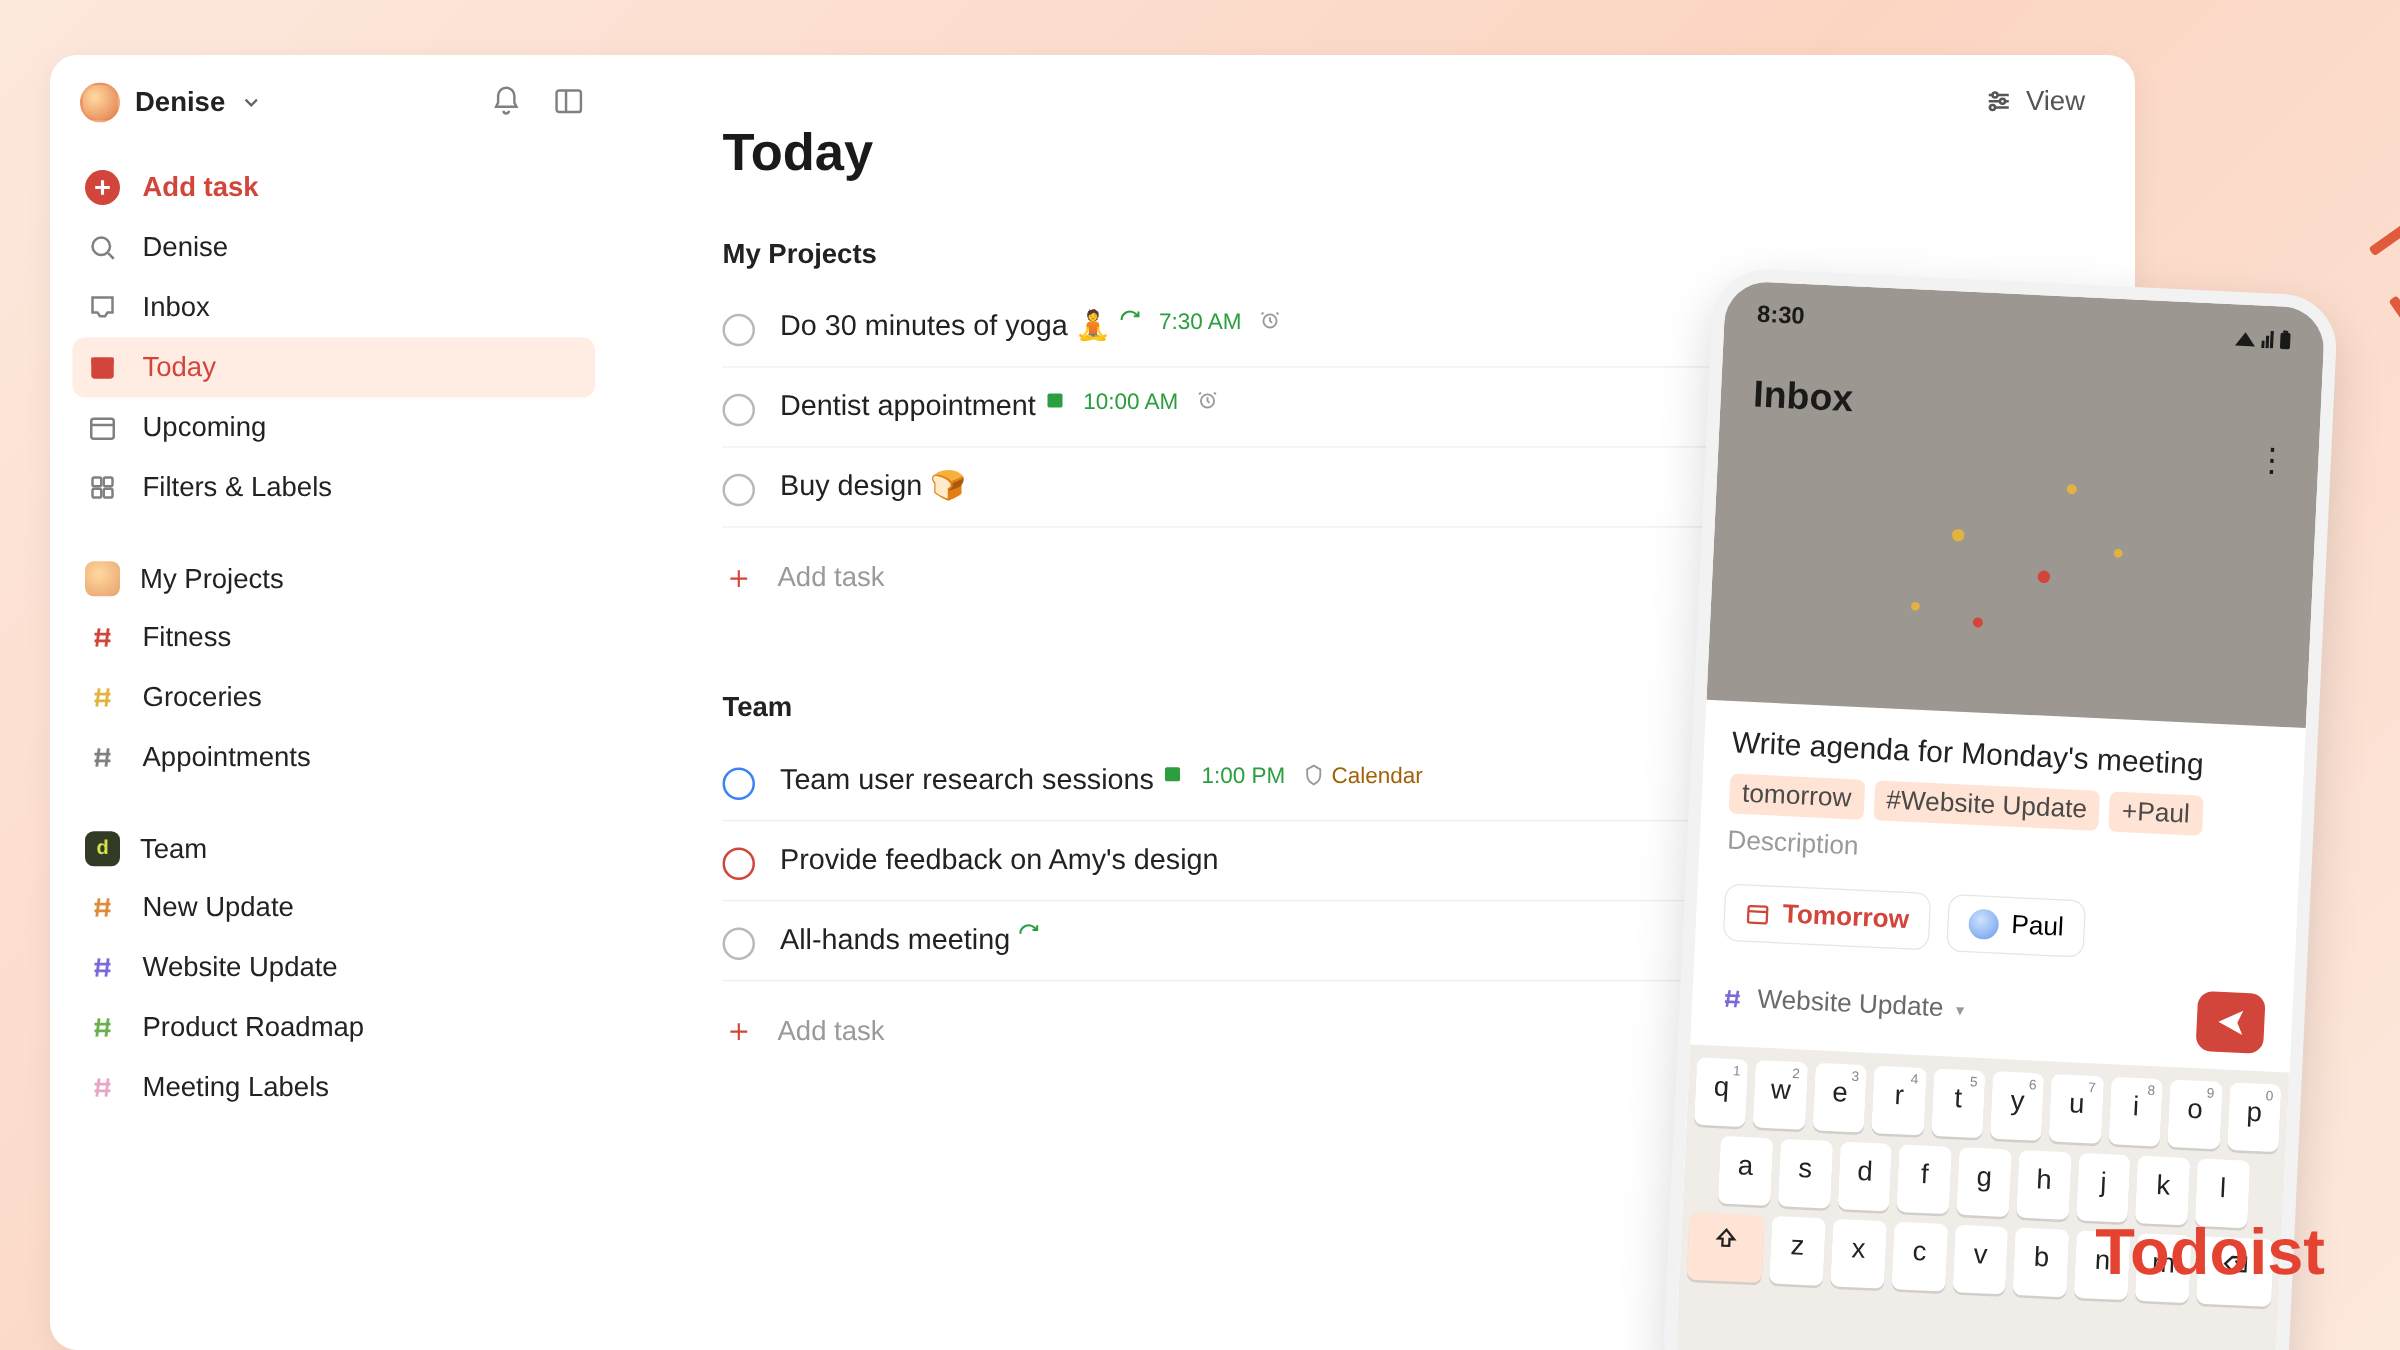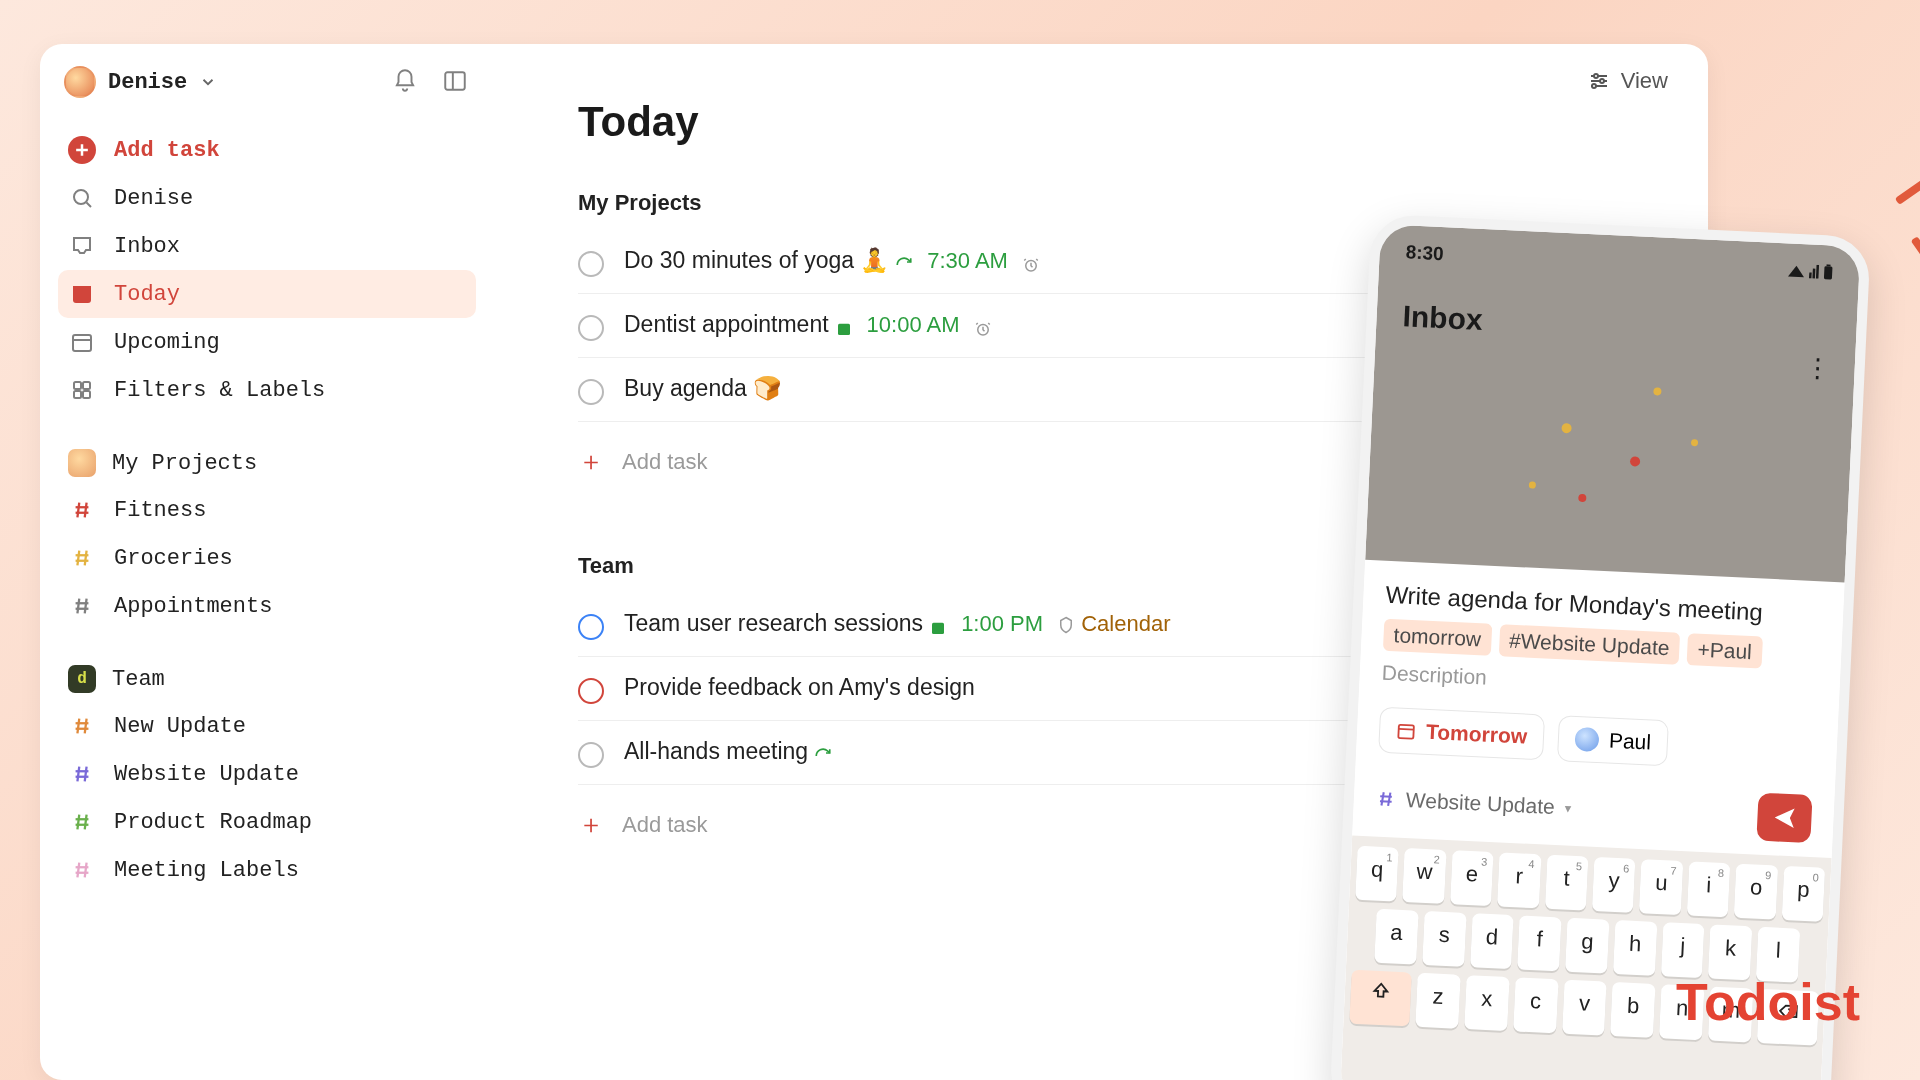--- a/index.html
+++ b/index.html
@@ -11,21 +11,21 @@
     left: 40px; top: 44px;
     width: 1668px; height: 1036px;
     background: #fff;
     border-radius: 22px;
     box-shadow: 0 6px 24px rgba(0,0,0,.06);
     display: flex;
     overflow: hidden;
   }
 
   
-  .sidebar { width: 454px; padding: 22px 18px 13px 18px; font-family: Liberation Mono, monospace; }
+  .sidebar { width: 454px; padding: 22px 18px 13px 18px; }
   .sb-row { display: flex; align-items: center; gap: 18px; height: 48px; padding: 0 10px; border-radius: 10px; font-size: 22px; color: #222; cursor: pointer; }
   .sb-row.active { background: #ffece3; color: #d1453b; }
   .sb-row .ico { width: 28px; height: 28px; display:flex; align-items:center; justify-content:center; color:#808080; flex: 0 0 28px; }
   .sb-row.active .ico { color:#d1453b; }
   .sb-header { display:flex; align-items:center; justify-content:space-between; margin-bottom: 28px; padding: 0 6px; }
   .user-chip { display:flex; align-items:center; gap:12px; cursor:pointer; }
   .user-chip .avatar { width:32px; height:32px; border-radius:50%; background: radial-gradient(circle at 35% 35%, #ffd9a0, #e37b4b); border:2px solid #e37b4b33; }
   .user-chip span { font-size:22px; font-weight:600; color:#222; }
   .hdr-icons { display:flex; gap:22px; }
   .hdr-icons .ico { width:28px; height:28px; color:#808080; cursor:pointer; }
@@ -48,21 +48,21 @@
   h2 { font-size:22px; font-weight:700; color:#222; margin: 10px 0 14px 0; }
 
   .task { display:flex; align-items:flex-start; gap:20px; padding:16px 0; border-top:1px solid rgba(0,0,0,0); cursor:pointer; }
   .task + .task, .task + .addline, .task-sep { border-top:1px solid #eee; }
   .task-sep { height:0; margin:0; }
   .chk { width:26px; height:26px; border-radius:50%; border:2px solid #b9b9b9; margin-top:4px; flex:0 0 26px; }
   .chk.blue { border-color:#3b82f6; }
   .chk.red  { border-color:#d1453b; }
   .task-body { display:flex; gap:6px; }
   .task-title { font-size:23px; color:#222; }
-  .meta { display:flex; align-items:flex-end; gap:14px; font-size:22px; color:#2c9e3f; }
+  .meta { display:flex; align-items:flex-start; gap:14px; font-size:18px; color:#2c9e3f; }
   .meta .grey { color:#a16207; }
   .meta svg { width:18px; height:18px; }
 
   .addline { display:flex; align-items:center; gap:18px; padding:22px 0 30px 0; color:#9a9a9a; font-size:22px; cursor:pointer; }
   .addline .plus { color:#d1453b; font-size:26px; width:26px; text-align:center; }
 
   
   .phone {
     position:absolute; right: 70px; top: 225px;
     width: 500px; height: 900px;
@@ -347,21 +347,21 @@
                 <path d="M12 9v4l2 2"></path>
                 <path d="M5 4l-2 2M19 4l2 2"></path>
               </svg>
             </div>
           </div>
         </div>
         <div class="task-sep"></div>
         <div class="task">
           <span class="chk"></span>
       <div class="task-body">
-            <span class="task-title">Buy agenda 🍞</span>
+            <span class="task-title">Buy design 🍞</span>
           </div>
         </div>
         <div class="task-sep"></div>
         <div class="addline">
           <span class="plus">＋</span>
           <span>Add task</span>
         </div>
         <div style="height: 34px;"></div>
         <h2>Team</h2>
         <div class="task">

